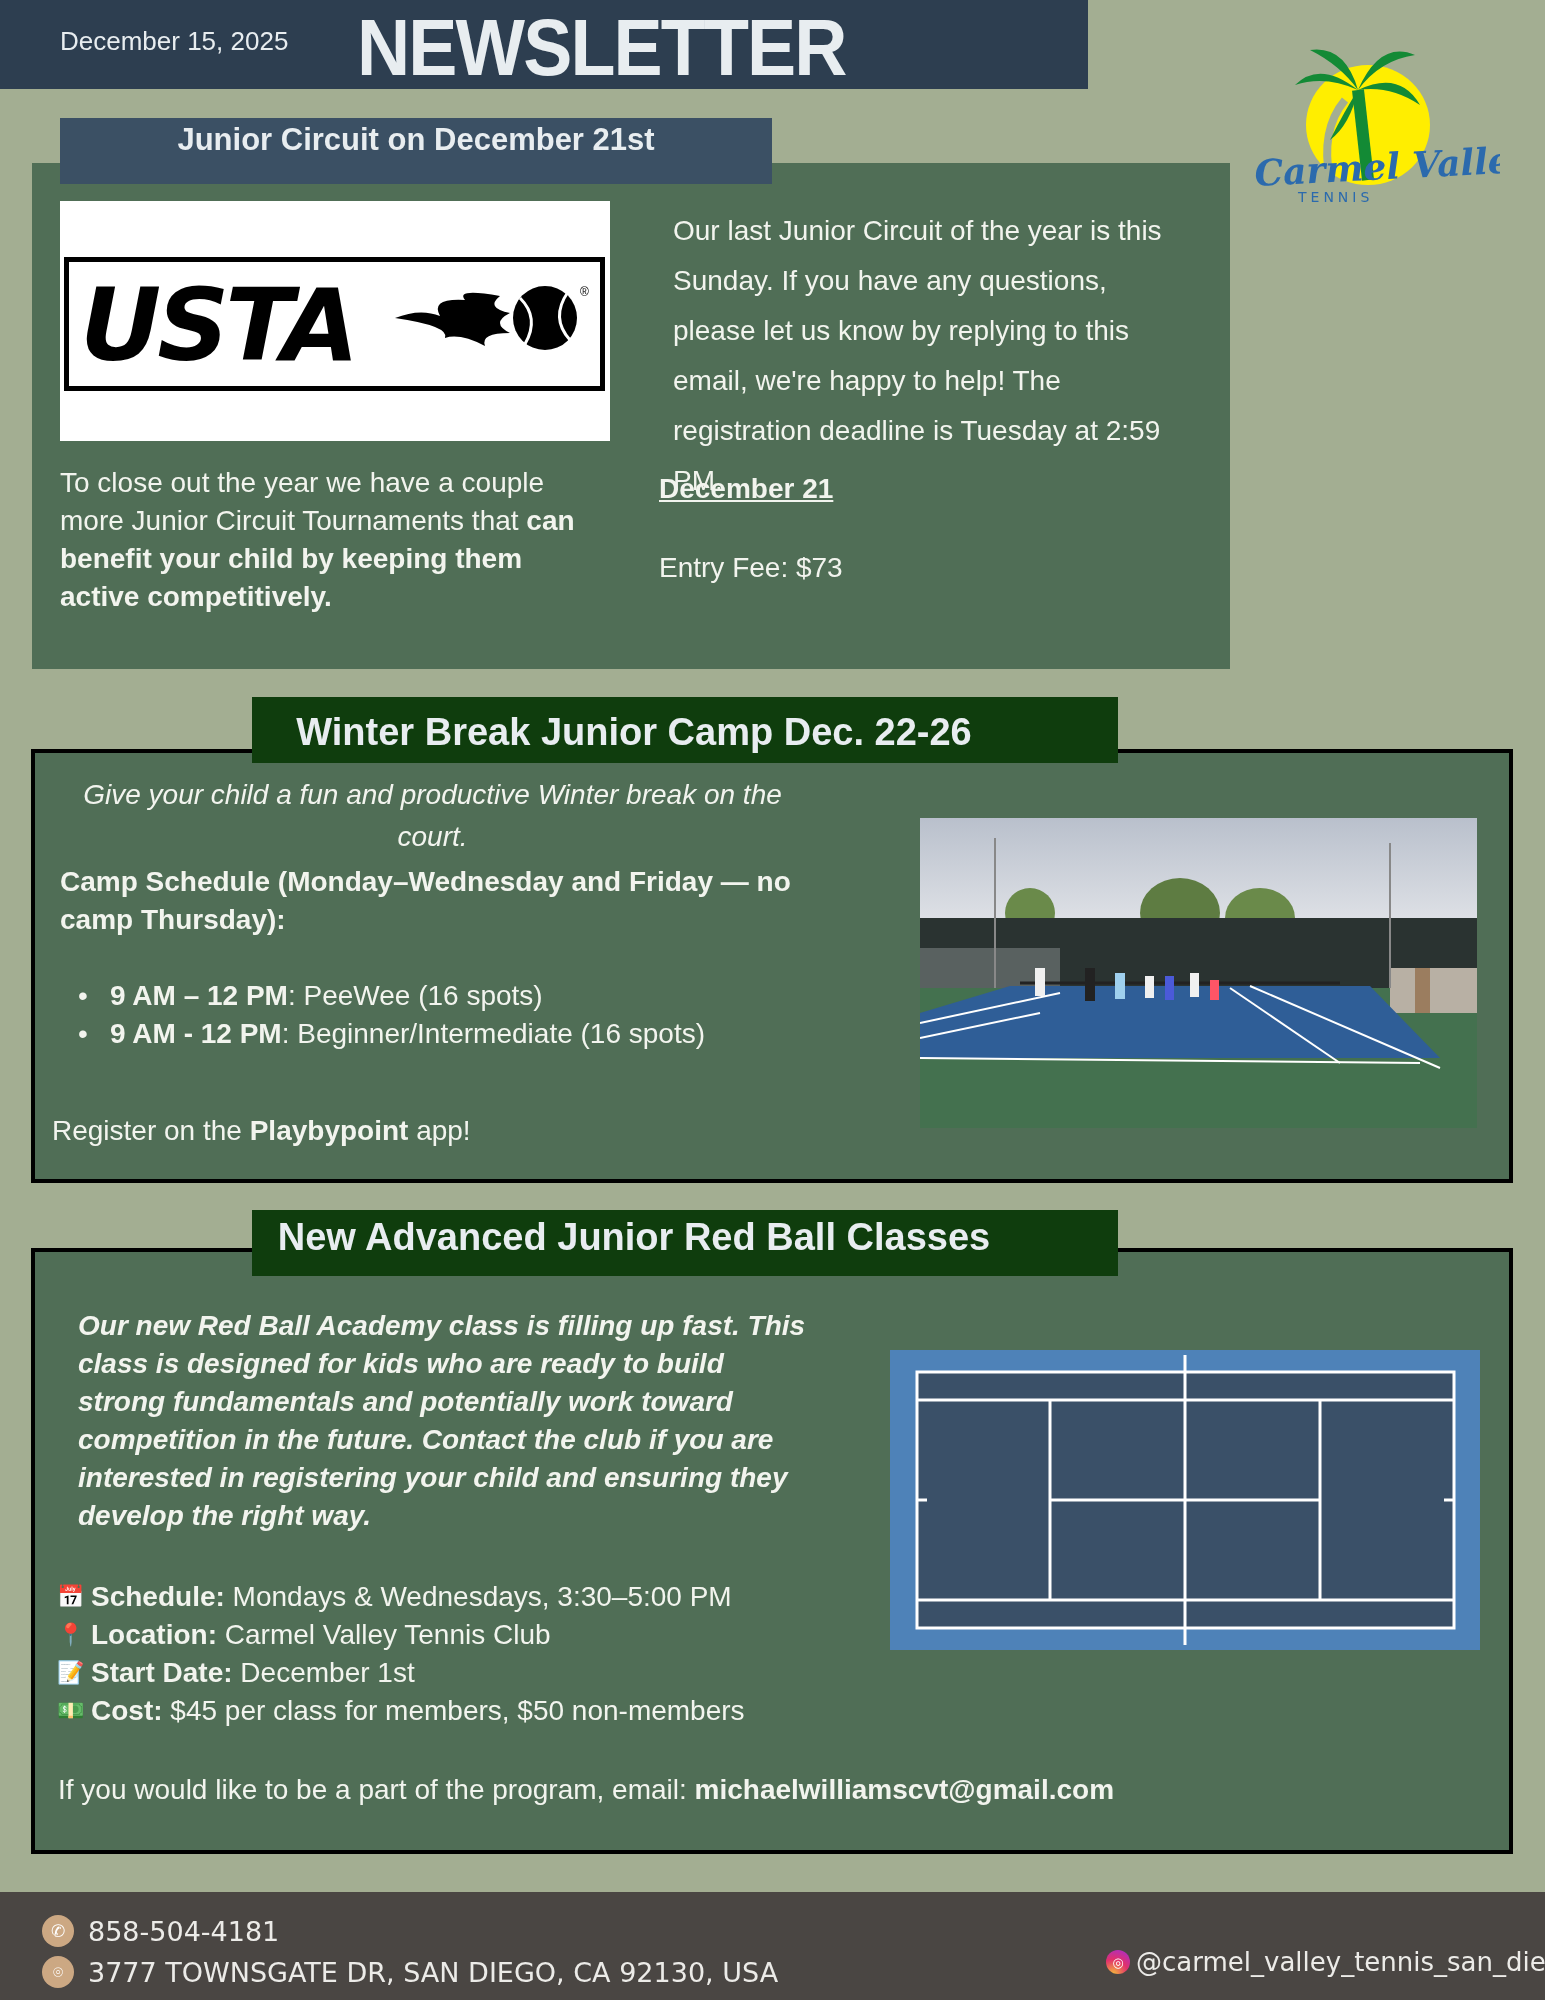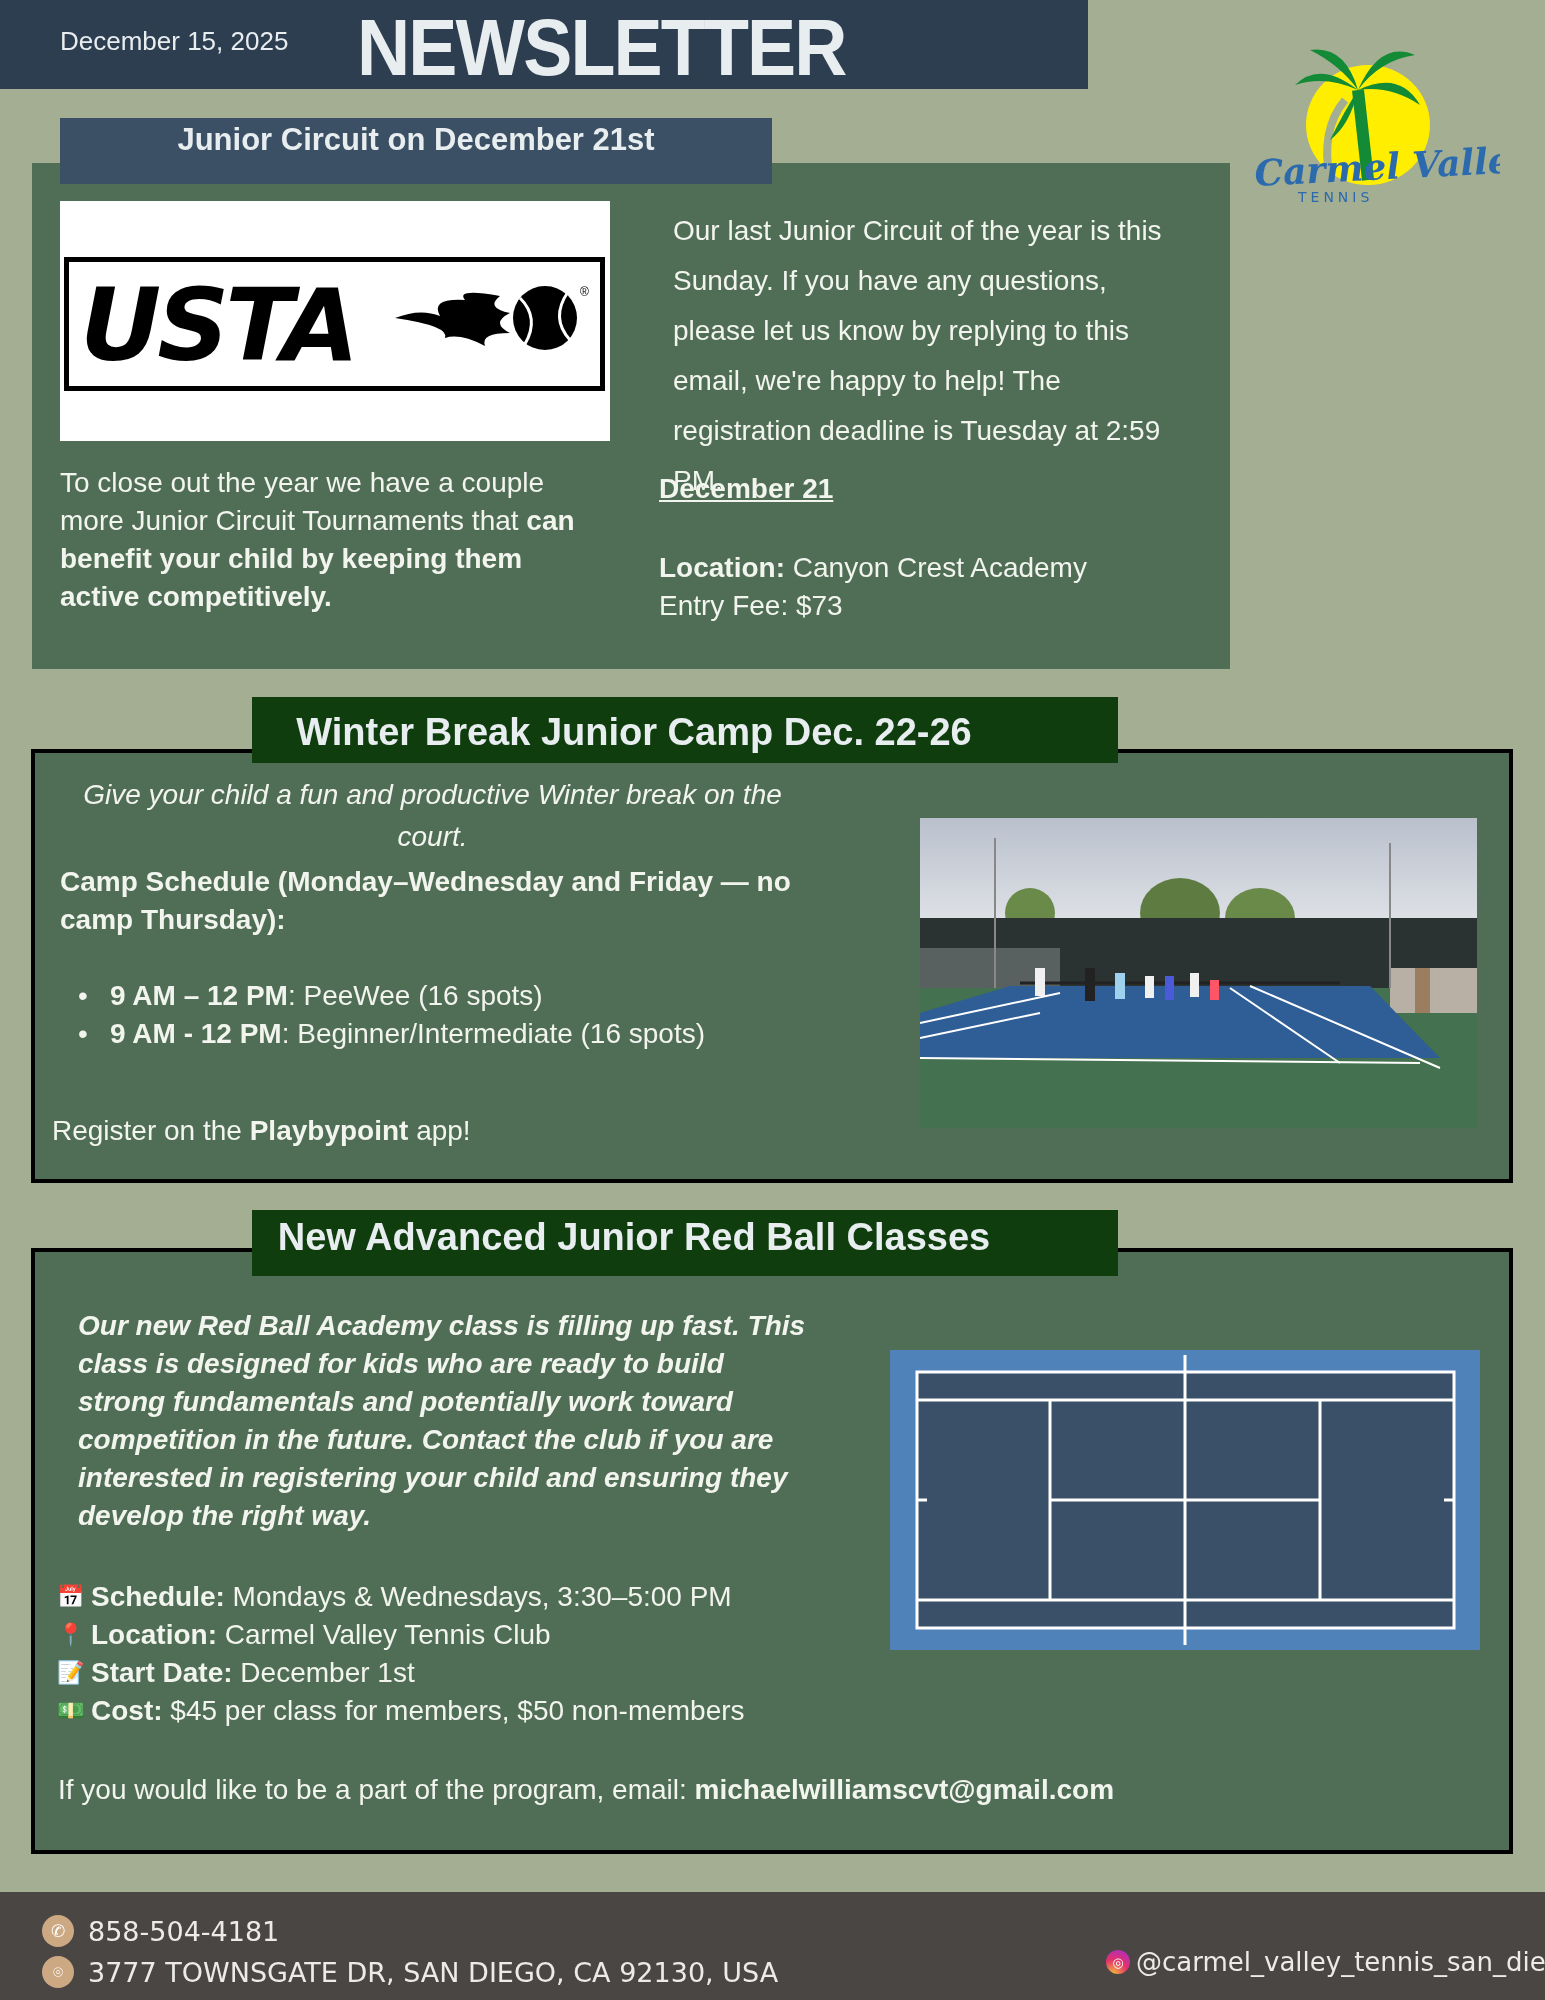--- a/index.html
+++ b/index.html
@@ -105,21 +105,20 @@
     <text x="190" y="18" font-size="12" fill="#000">®</text>
   </svg>
 </div>
 
 <div class="abs s1-right-text">Our last Junior Circuit of the year is this Sunday. If you have any questions, please let us know by replying to this email, we're happy to help! The registration deadline is Tuesday at 2:59 PM.</div>
 <div class="abs s1-left-text">
   <span>To close out the year we have a couple more Junior Circuit Tournaments that </span><b>can benefit your child by keeping them active competitively.</b>
 </div>
 <div class="abs s1-date">December 21</div>
 <div class="abs s1-location">
-  <div><b>Location:</b><span> Canyon Crest Academy</span></div>
   <div>Entry Fee: $73</div>
 </div>
 
 <div class="abs s2-panel"></div>
 <div class="abs s2-tab"></div>
 <div class="abs s2-tab-title">Winter Break Junior Camp Dec. 22-26</div>
 <div class="abs s2-intro">Give your child a fun and productive Winter break on the court.</div>
 <div class="abs s2-schedule-head">Camp Schedule (Monday–Wednesday and Friday — no camp Thursday):</div>
 <ul class="abs s2-list">
   <li><b>9 AM – 12 PM</b><span>: PeeWee (16 spots)</span></li>

